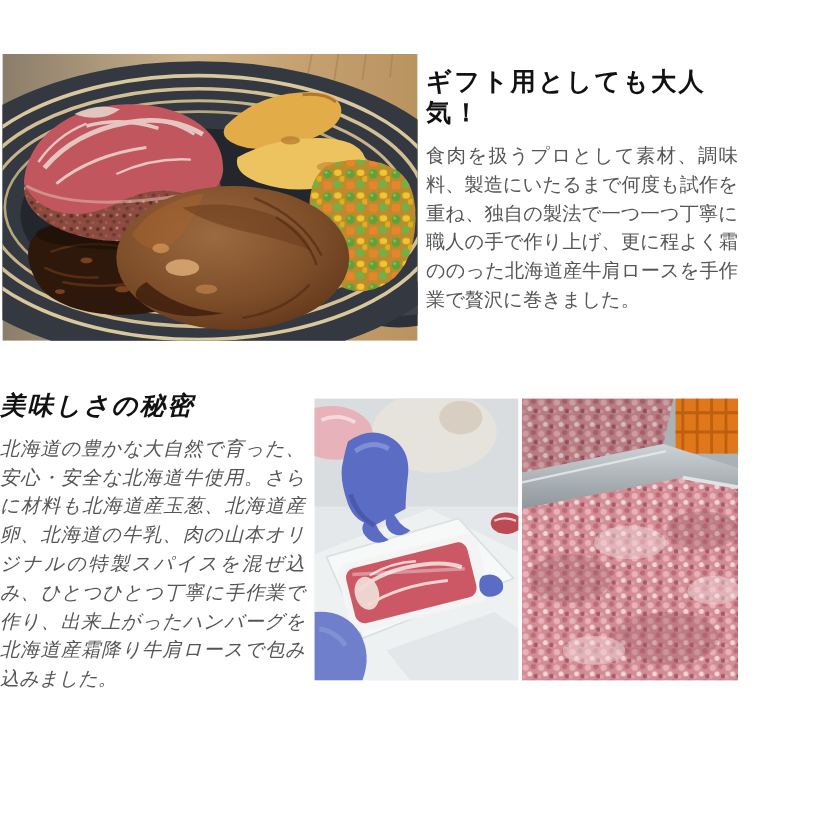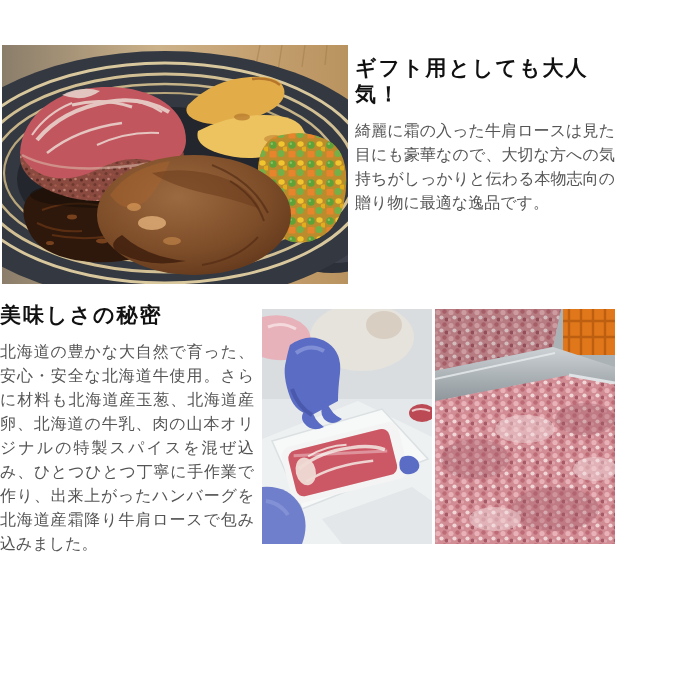--- a/index.html
+++ b/index.html
@@ -15,21 +15,21 @@
   }
   p.body-text{
     margin:0;color:#555;font-size:16px;line-height:24px;
     text-align:justify;
   }
   
   .section-gift{display:flex;padding-top:45px;}
   .photo-pan{width:346px;height:239px;margin-left:2px;flex:none;}
   .gift-text{margin-left:7px;padding-top:10px;width:345px;}
   
-  .section-secret{margin-top:18px;}
+  .section-secret{margin-top:41px;font-style:italic;}
   .section-secret::after{content:"";display:block;clear:both;}
   .photo-process{float:right;width:353px;height:235px;margin:7px 0 14px 8px;}
   .photo-pan svg,.photo-process svg{display:block;width:100%;height:100%;}
 </style>
 </head>
 <body>
 
 <div class="page">
 
   <section class="section-gift">
@@ -131,21 +131,21 @@
         <g stroke="#4e2812" stroke-width="2" fill="none" opacity="0.6">
           <path d="M210,120 q40,16 56,48"></path>
           <path d="M228,136 q26,16 34,40"></path>
           <path d="M200,220 q36,-6 56,-28"></path>
         </g>
       </svg>
     </div>
 
     <div class="gift-text">
       <h2 class="sec-heading">ギフト用としても大人気！</h2>
-      <p class="body-text">綺麗に霜の入った牛肩ロースは見た目にも豪華なので、大切な方への気持ちがしっかりと伝わる本物志向の贈り物に最適な逸品です。</p>
+      <p class="body-text">食肉を扱うプロとして素材、調味料、製造にいたるまで何度も試作を重ね、独自の製法で一つ一つ丁寧に職人の手で作り上げ、更に程よく霜ののった北海道産牛肩ロースを手作業で贅沢に巻きました。</p>
     </div>
   </section>
 
   <section class="section-secret">
 
     <div class="photo-process">
       <svg viewBox="0 0 353 235" preserveAspectRatio="none">
         <defs>
           <pattern id="mince" width="13" height="13" patternUnits="userSpaceOnUse">
             <rect width="13" height="13" fill="#d18c94"></rect>

